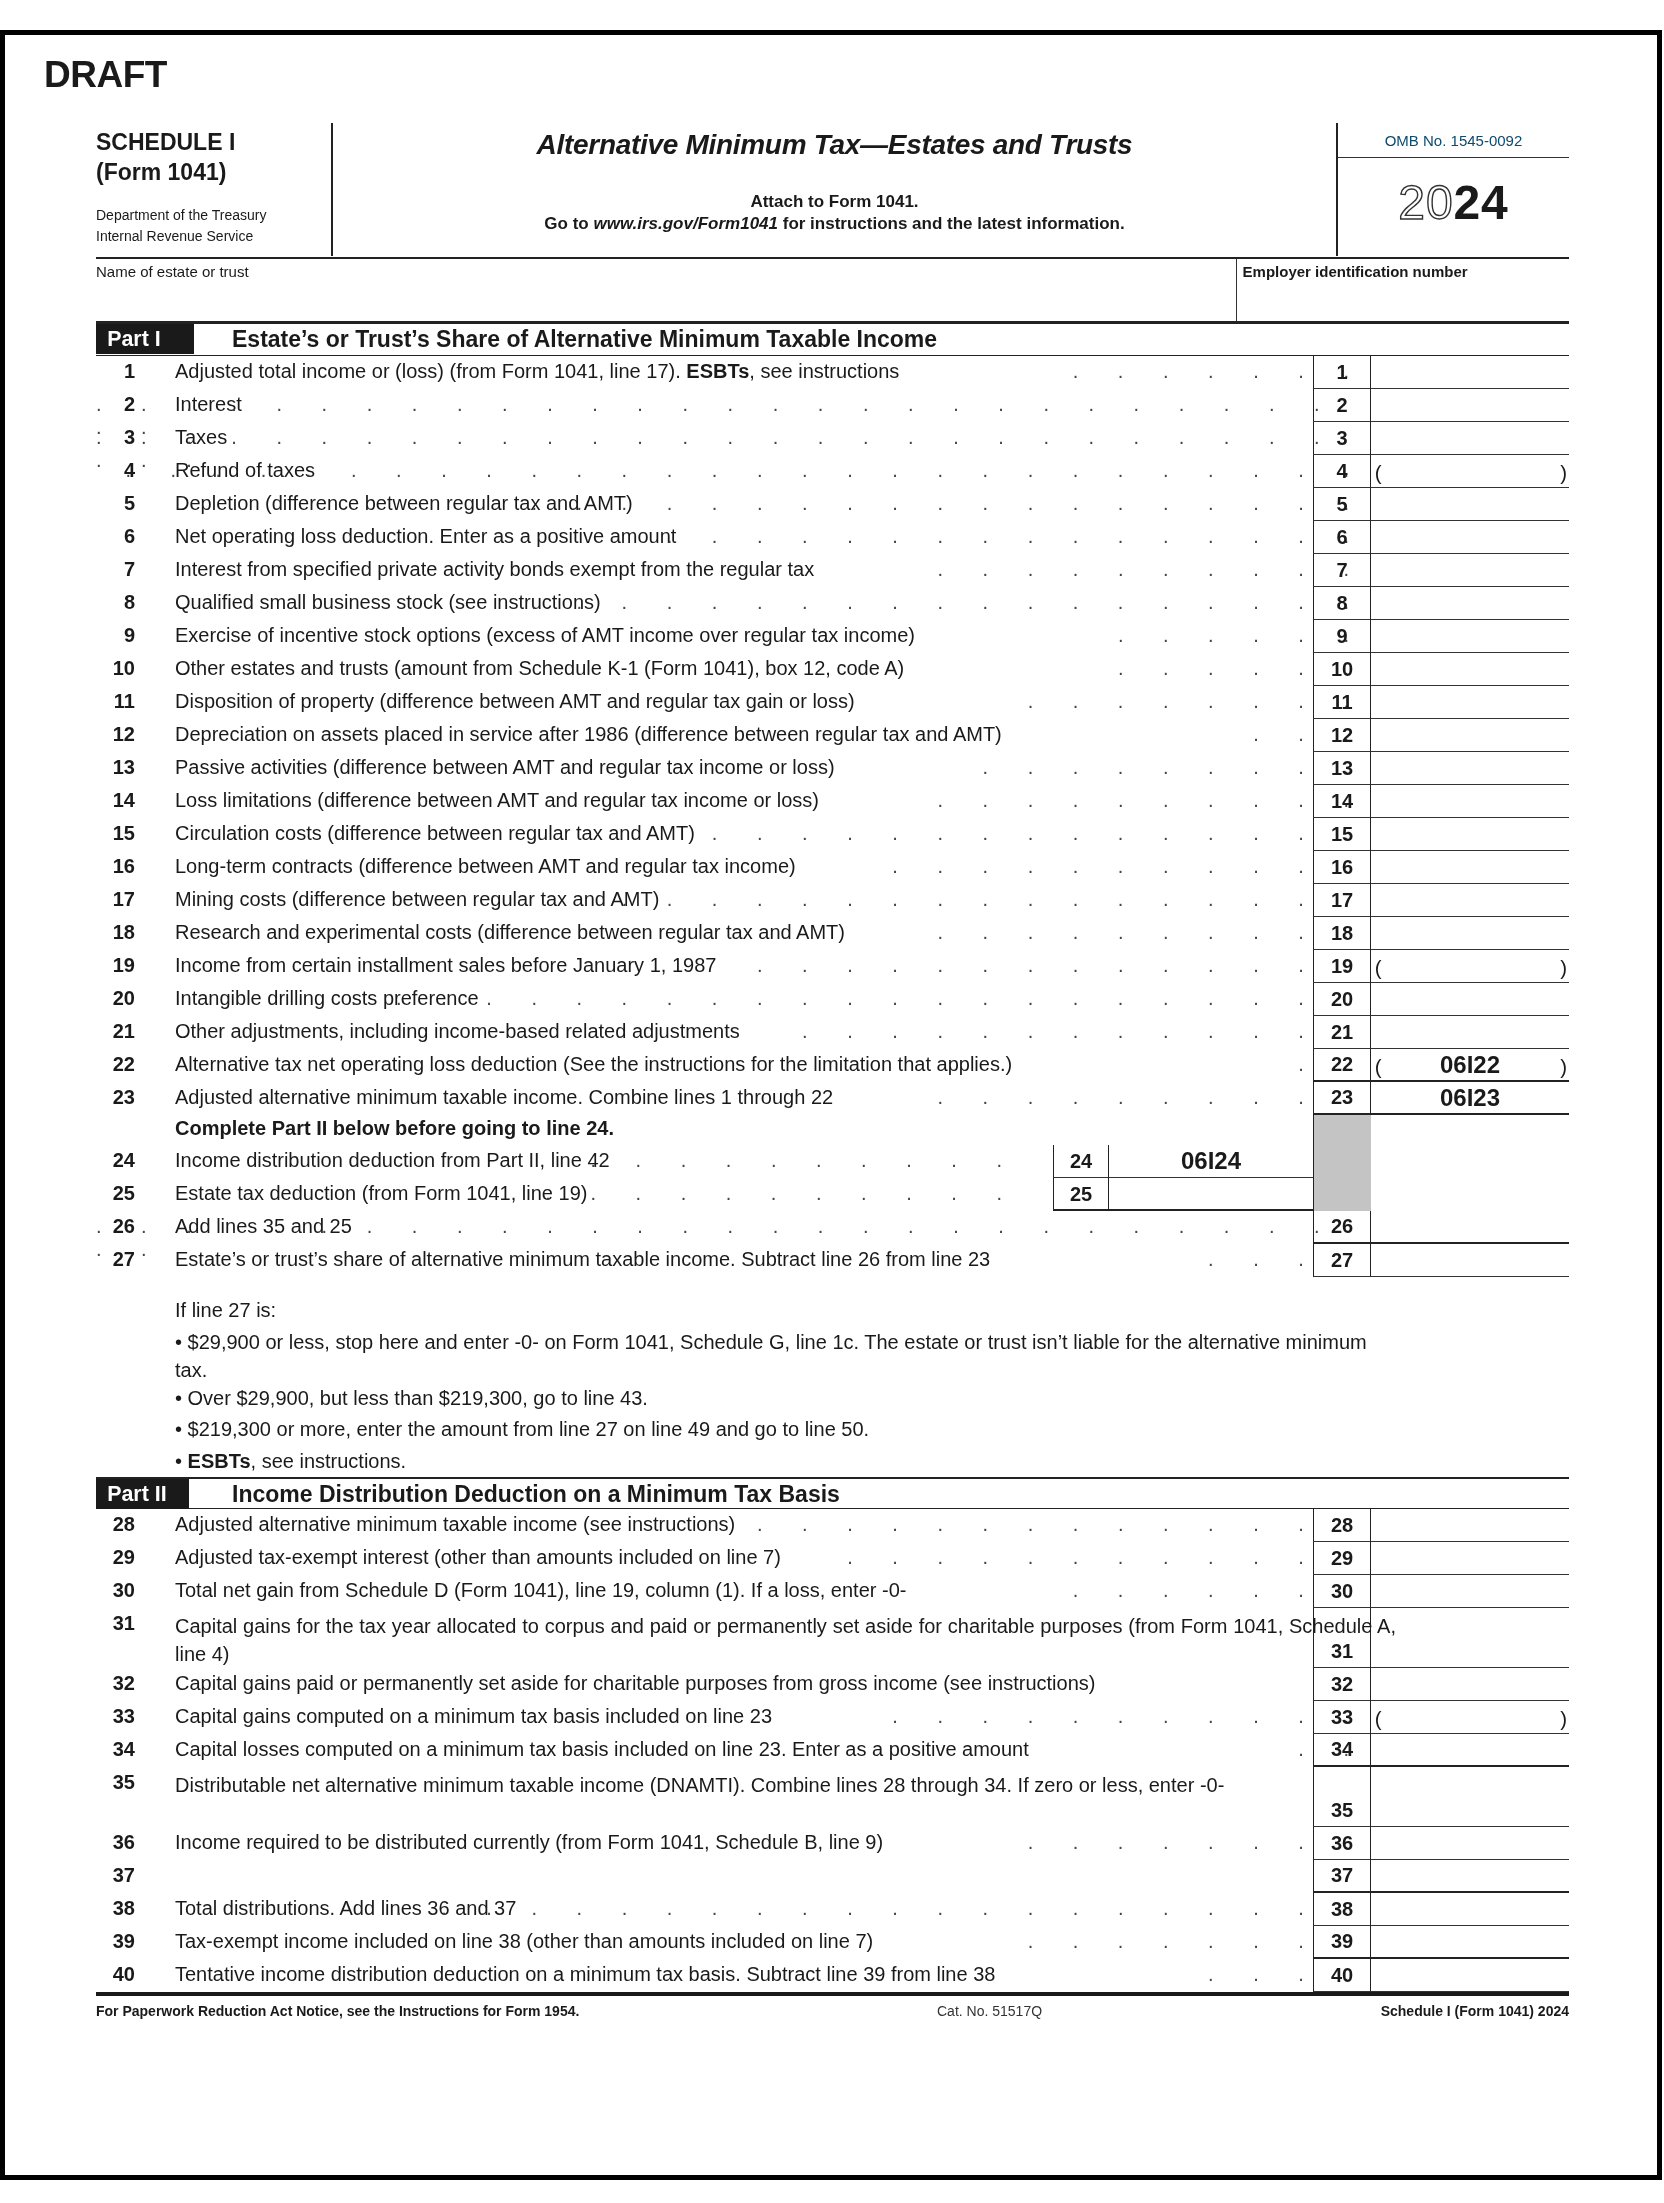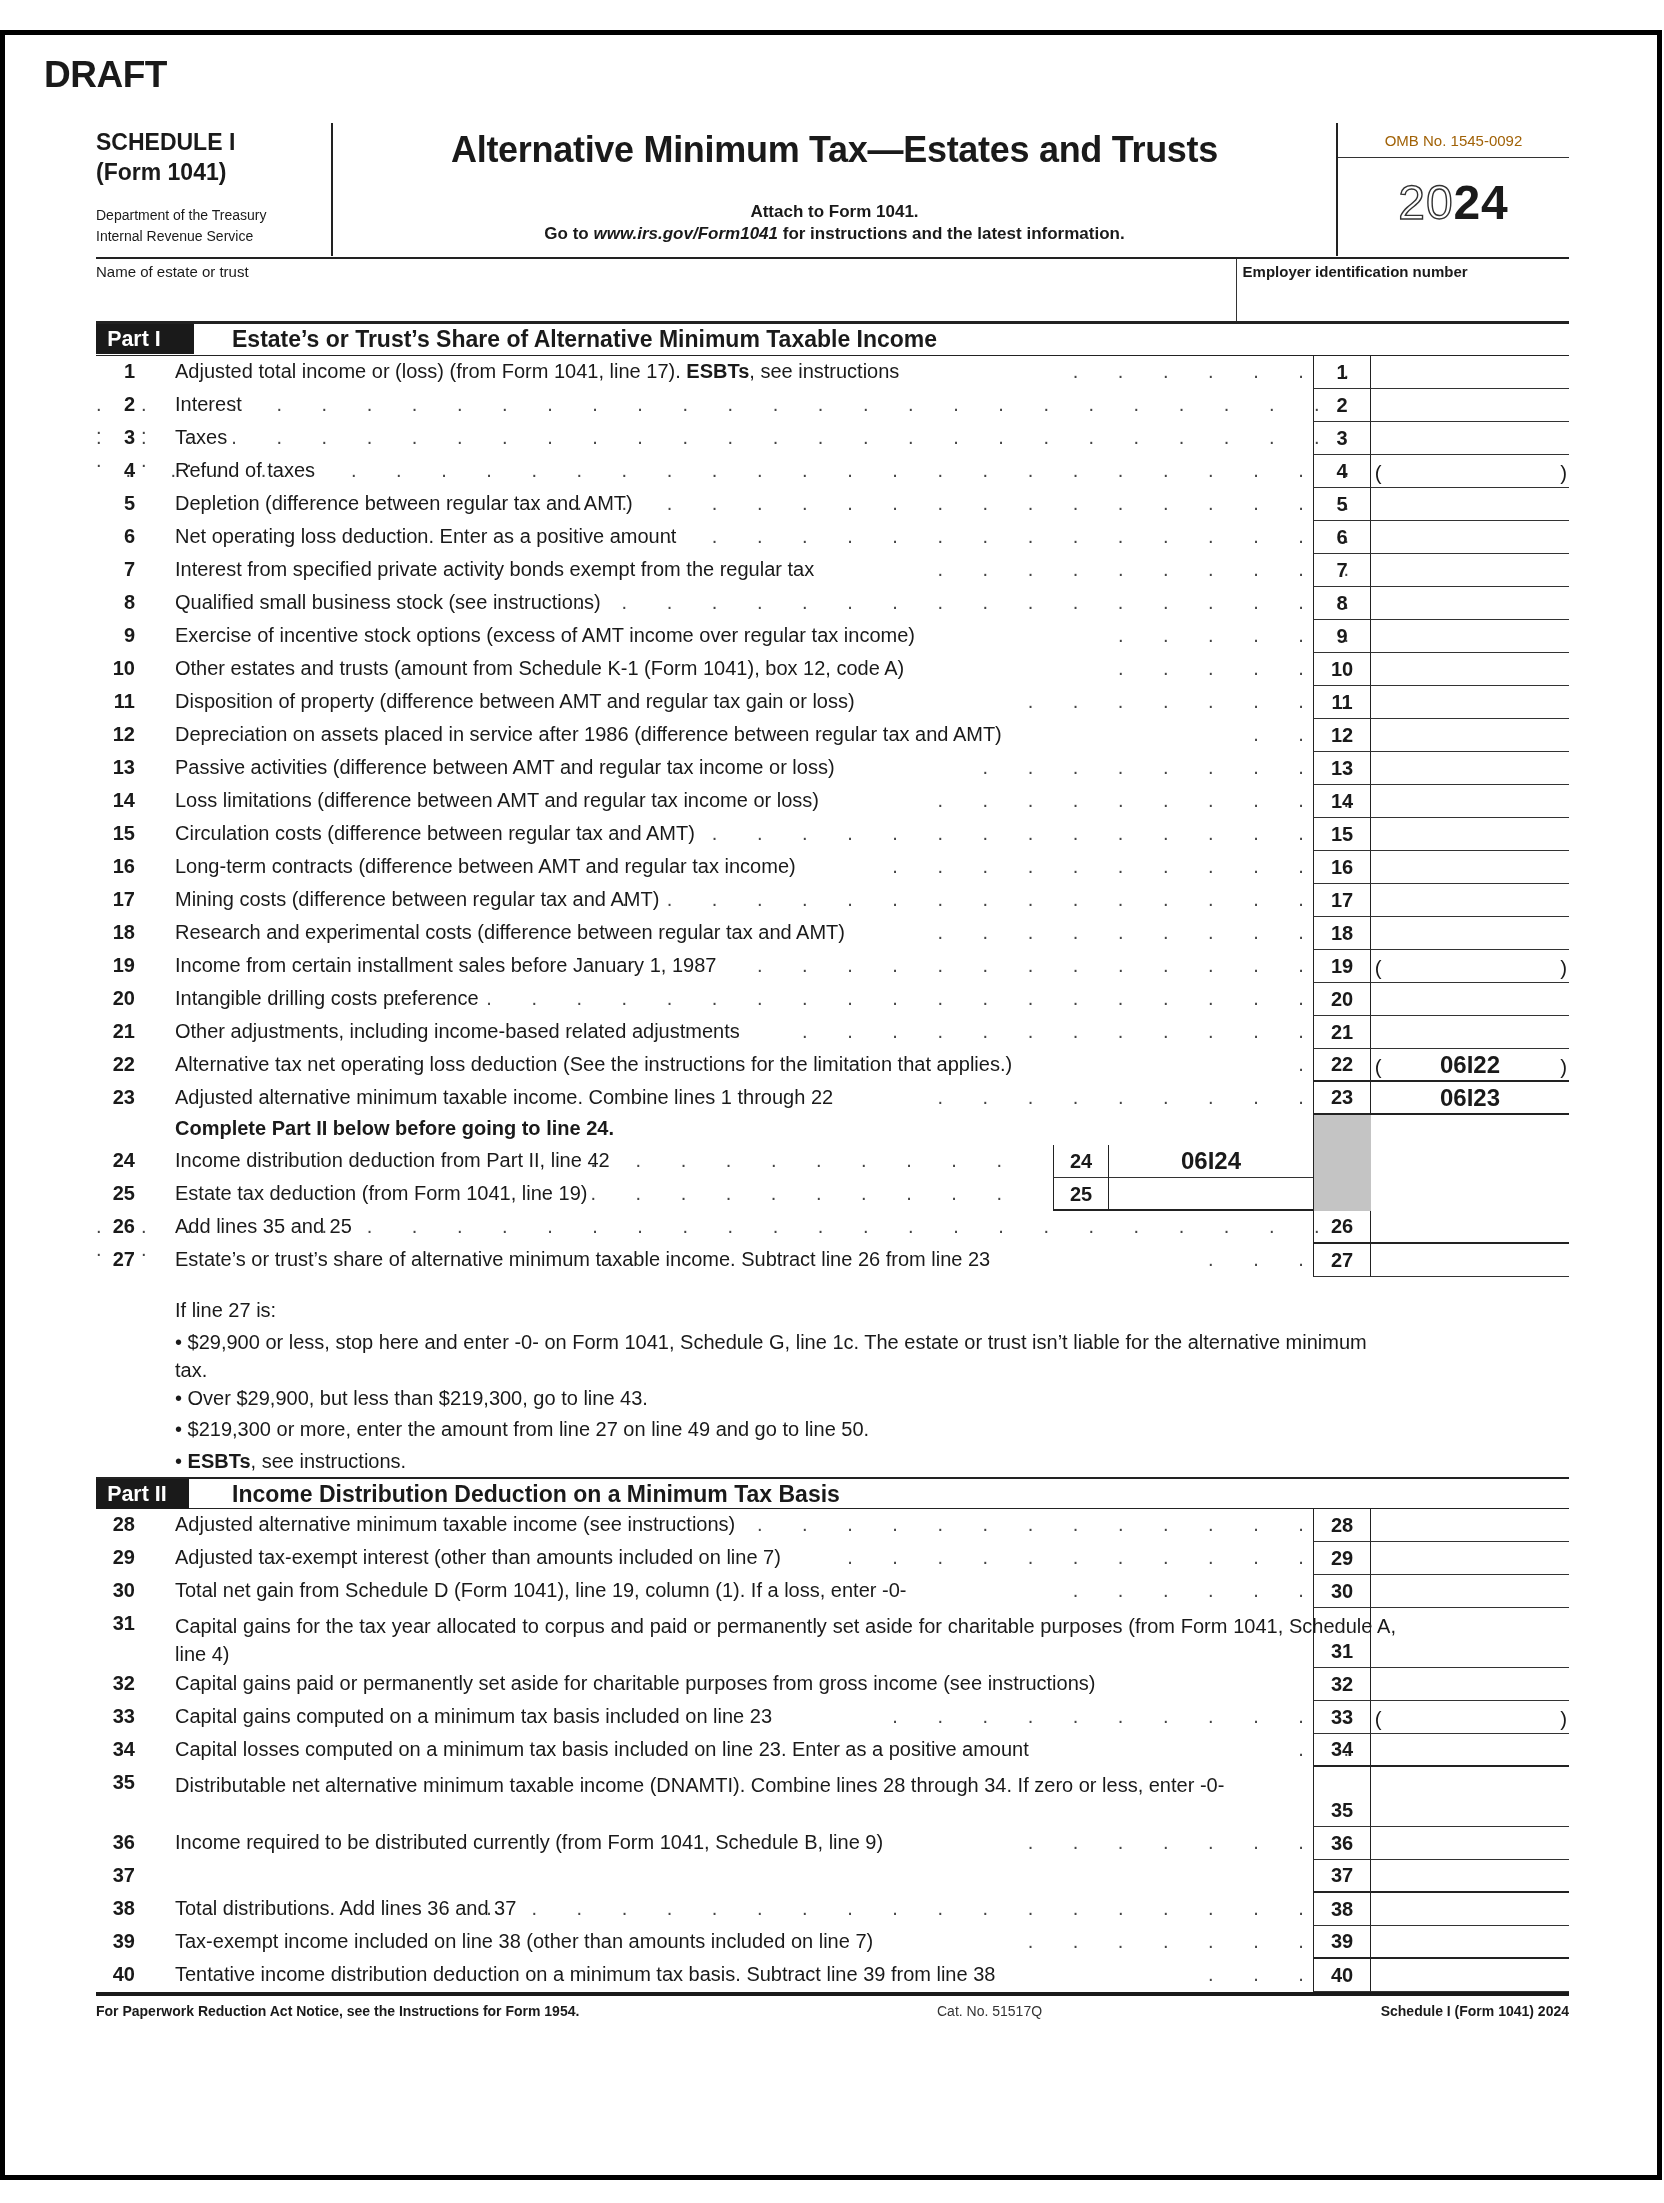--- a/index.html
+++ b/index.html
@@ -8,26 +8,26 @@
   .frame { position: absolute; left: 0; top: 30px; width: 1662px; height: 2150px; border: 5.6px solid #000; }
   .draft { position: absolute; left: 44px; top: 54px; font-size: 37px; font-weight: bold; letter-spacing: -0.5px; }
   .form { position: absolute; left: 96px; top: 123px; width: 1473px; }
 
   
   .hdr { position: relative; height: 136px; border-bottom: 2.8px solid #222; }
   .hdr-left { position: absolute; left: 0; top: 0; width: 237px; height: 133px; border-right: 2.8px solid #222; }
   .sched { font-size: 23px; font-weight: bold; line-height: 30px; margin-top: 3.7px; }
   .dept { font-size: 14px; line-height: 20.5px; margin-top: 18.6px; }
   .hdr-mid { position: absolute; left: 237px; top: 0; width: 1003px; height: 133px; text-align: center; }
-  .title { font-size: 36px; font-weight: bold; margin-top: 5.6px; letter-spacing: -0.3px; }
+  .title { font-size: 28px; font-weight: bold; margin-top: 5.6px; letter-spacing: -0.3px; font-style: italic; }
   .attach { font-size: 17px; font-weight: bold; margin-top: 28px; line-height: 26px; }
   .goto { font-size: 17px; font-weight: bold; line-height: 18.6px; }
   .goto i { font-style: italic; }
   .hdr-right { position: absolute; left: 1240px; top: 0; width: 233px; height: 133px; border-left: 2.8px solid #222; }
-  .omb { height: 35px; border-bottom: 1.9px solid #333; font-size: 15px; text-align: center; line-height: 35px; color: #a16207; }
+  .omb { height: 35px; border-bottom: 1.9px solid #333; font-size: 15px; text-align: center; line-height: 35px; color: #0c4a6e; }
   .year { text-align: center; font-size: 48px; font-weight: bold; margin-top: 17px; letter-spacing: 0.9px; }
   .year .outline { color: #fff; -webkit-text-stroke: 1.4px #333; font-weight: normal; }
 
   .namerow { position: relative; height: 65px; border-bottom: 3.7px solid #222; }
   .namecell { position: absolute; left: 0; top: 0; width: 1141px; height: 62px; border-right: 1.4px solid #333; font-size: 15px; padding-top: 3.7px; }
   .eincell { position: absolute; left: 1141px; top: 0; width: 332px; height: 62px; font-size: 15px; font-weight: bold; padding: 3.7px 0 0 5.6px; }
 
   .parthdr { position: relative; height: 32px; border-bottom: 1.9px solid #222; }
   .partlabel { position: absolute; left: 0; top: 0; width: 98px; height: 30px; background: #1a1a1a; color: #fff; font-size: 21.4px; font-weight: bold; line-height: 30px; padding-left: 11.2px; }
   .parttitle { position: absolute; left: 136px; top: 0; font-size: 23px; font-weight: bold; line-height: 30px; }

